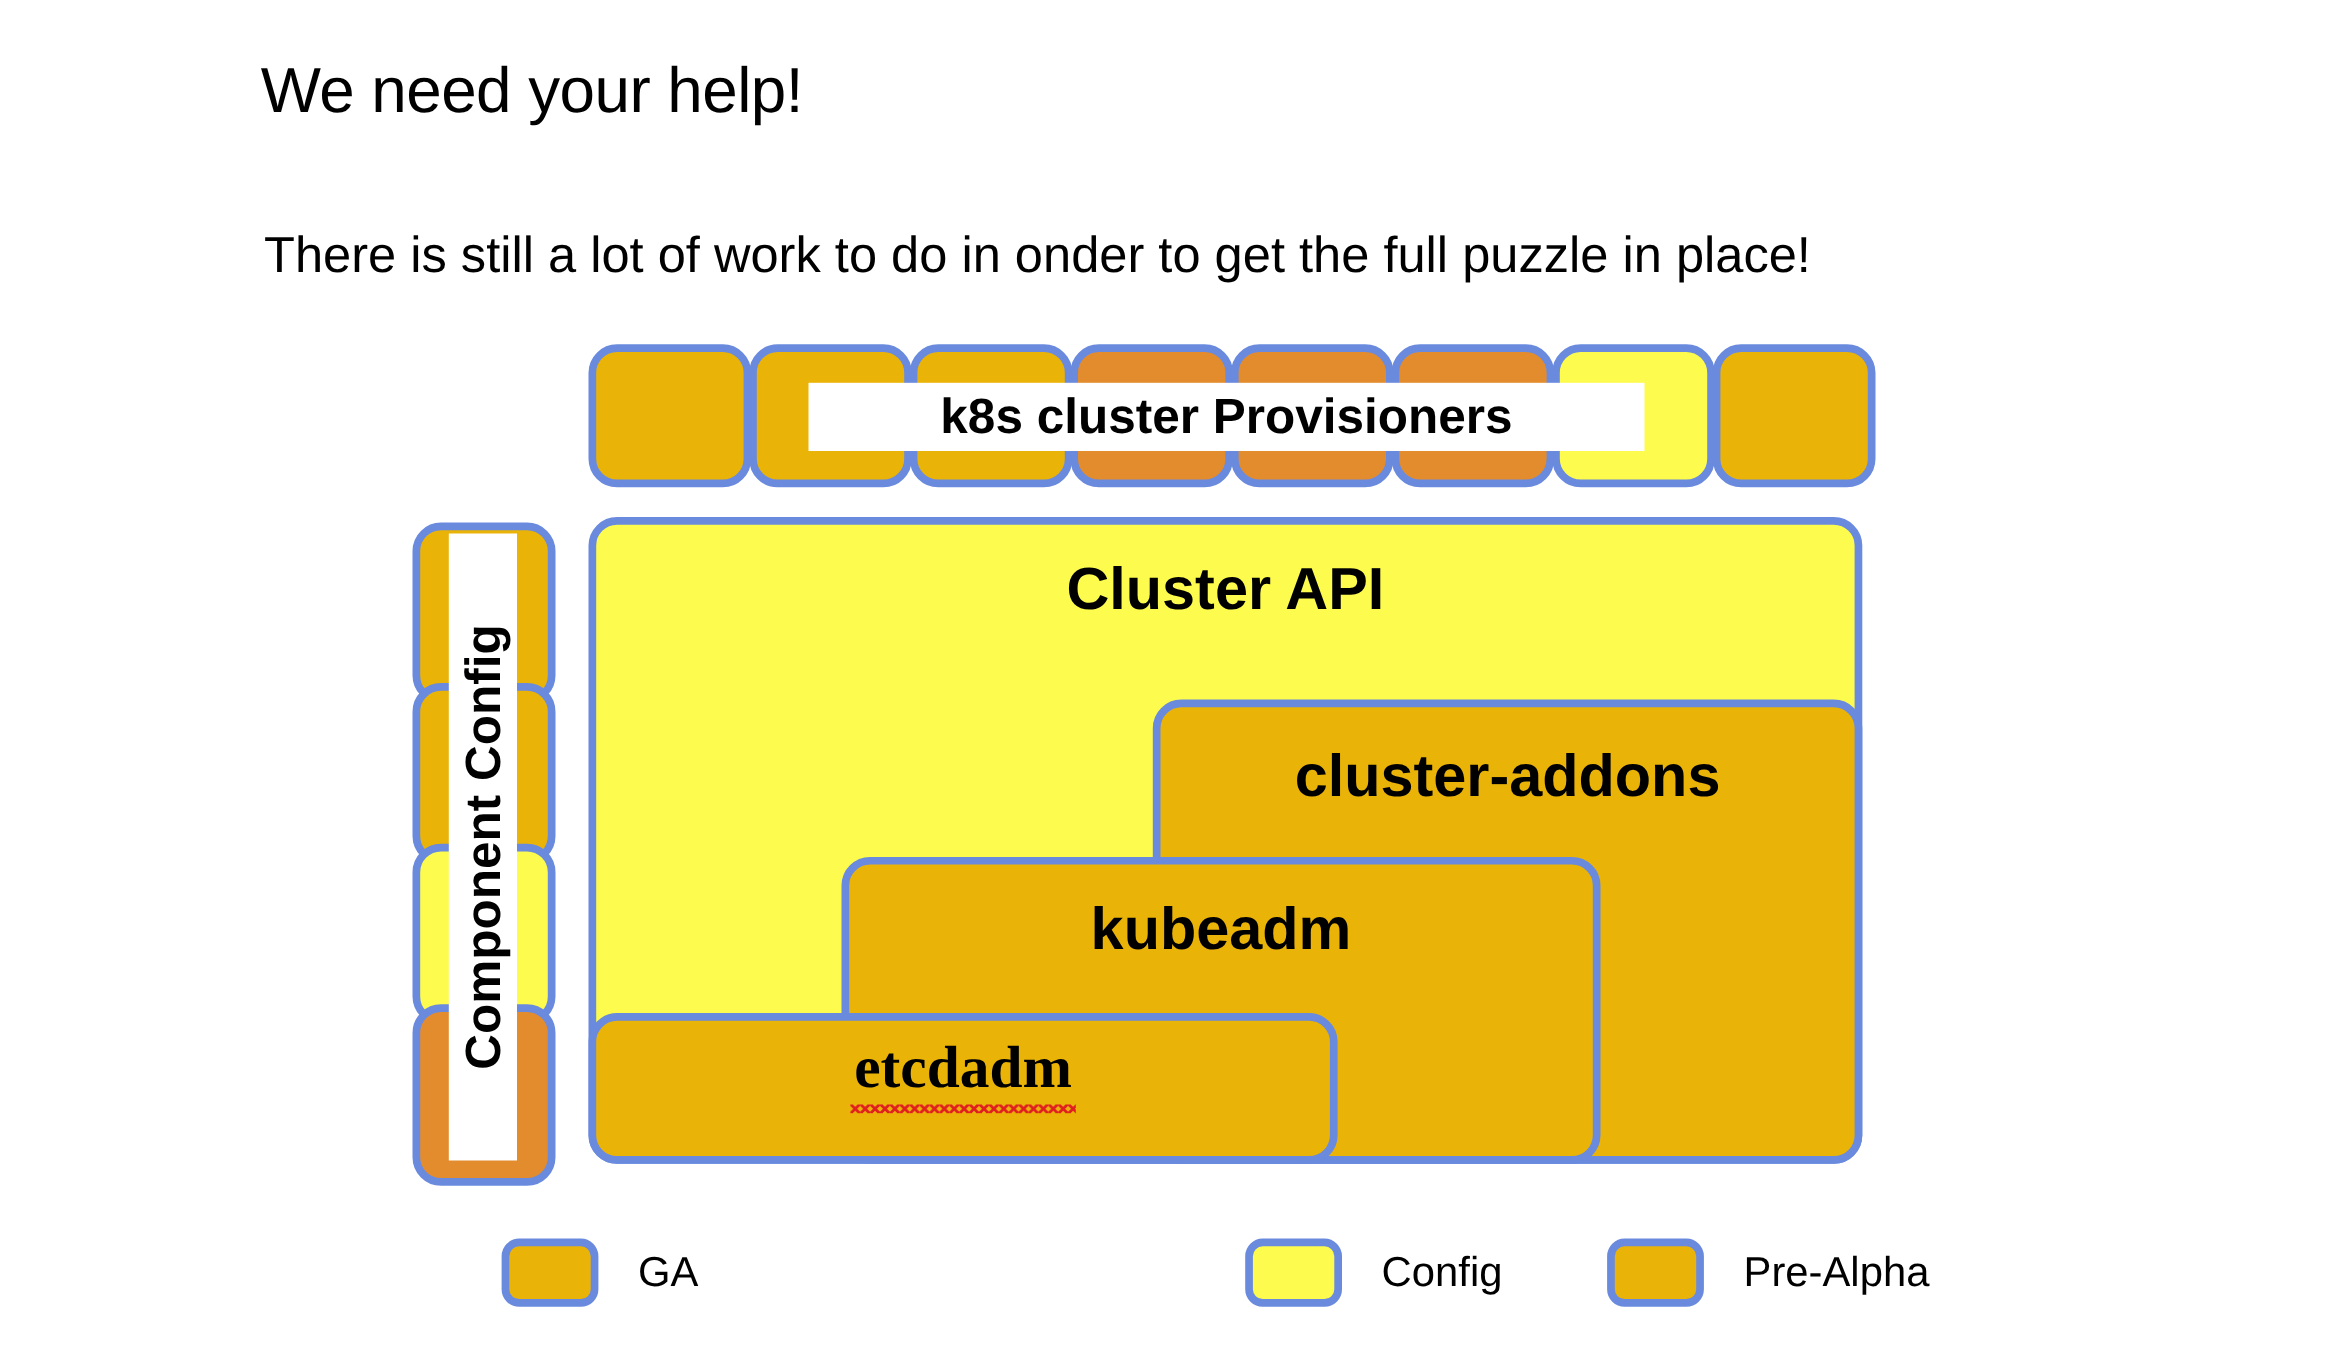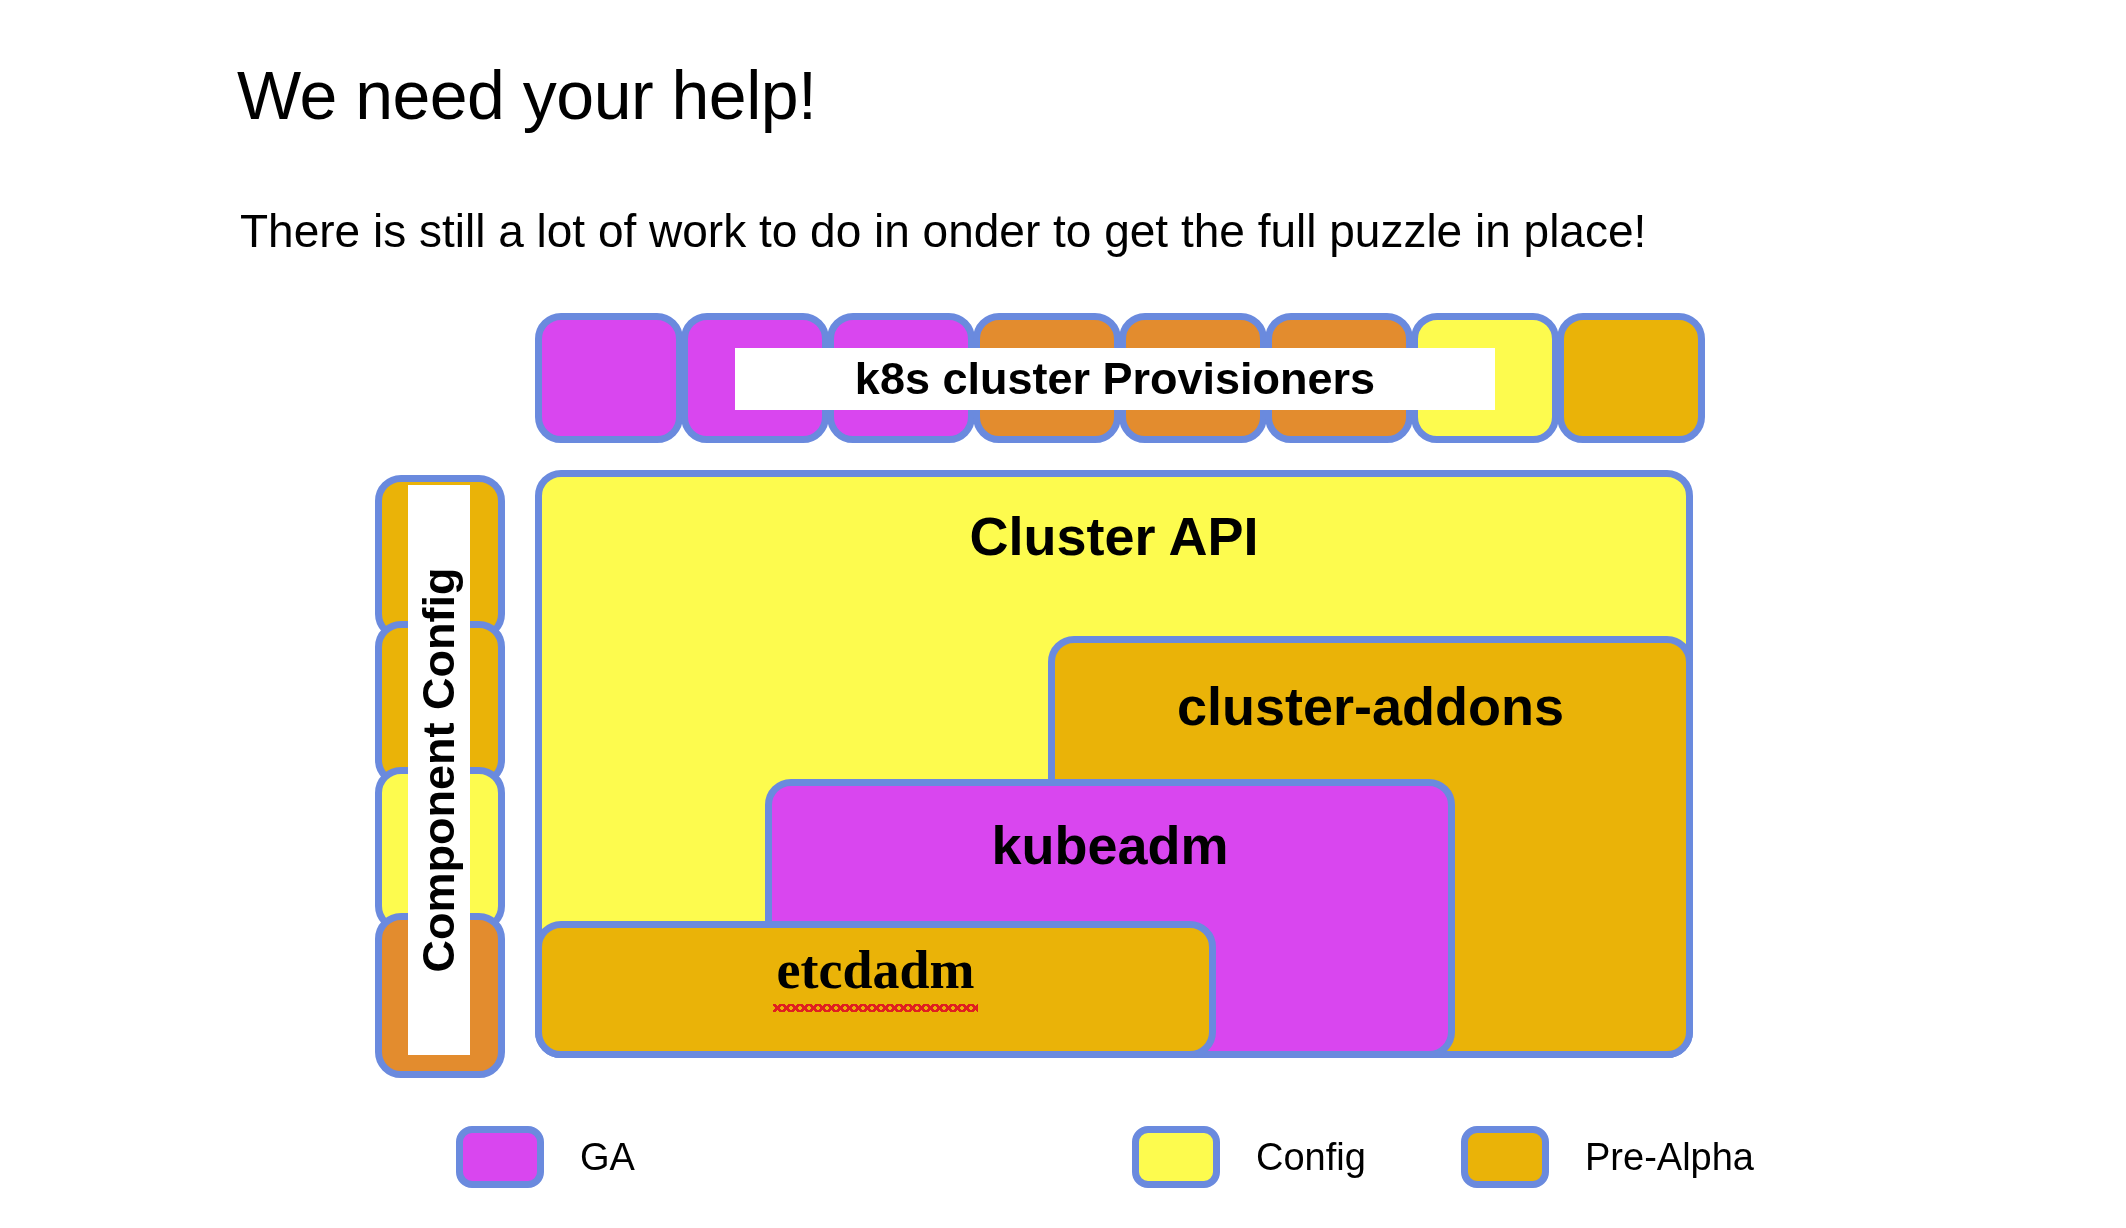--- a/index.html
+++ b/index.html
@@ -13,21 +13,21 @@
     position: relative;
     font-family: "Liberation Sans", sans-serif;
     overflow: hidden;
   }
 
   
   #slide-title {
     position: absolute;
     left: 237px;
     top: 10px;
-    font-size: 68px;
+    font-size: 58px;
     font-weight: 400;
     color: #000000;
     letter-spacing: -0.5px;
     white-space: nowrap;
   }
   #slide-subtitle {
     position: absolute;
     left: 240px;
     top: 158px;
     font-size: 46px;
@@ -37,21 +37,21 @@
   }
 
   
   .blk {
     position: absolute;
     box-sizing: border-box;
     border: 7px solid #6a8ade;
     border-radius: 26px;
     background: #ffffff;
   }
-  .fill-ga      { background: #d946ef; }
+  .fill-ga      { background: #eab308; }
   .fill-beta    { background: #e38c2e; }
   .fill-alpha   { background: #fdfb4e; }
   .fill-prealpha{ background: #eab308; }
 
   
   #diagram {
     position: absolute;
     left: 0;
     top: 0;
     width: 2126px;

